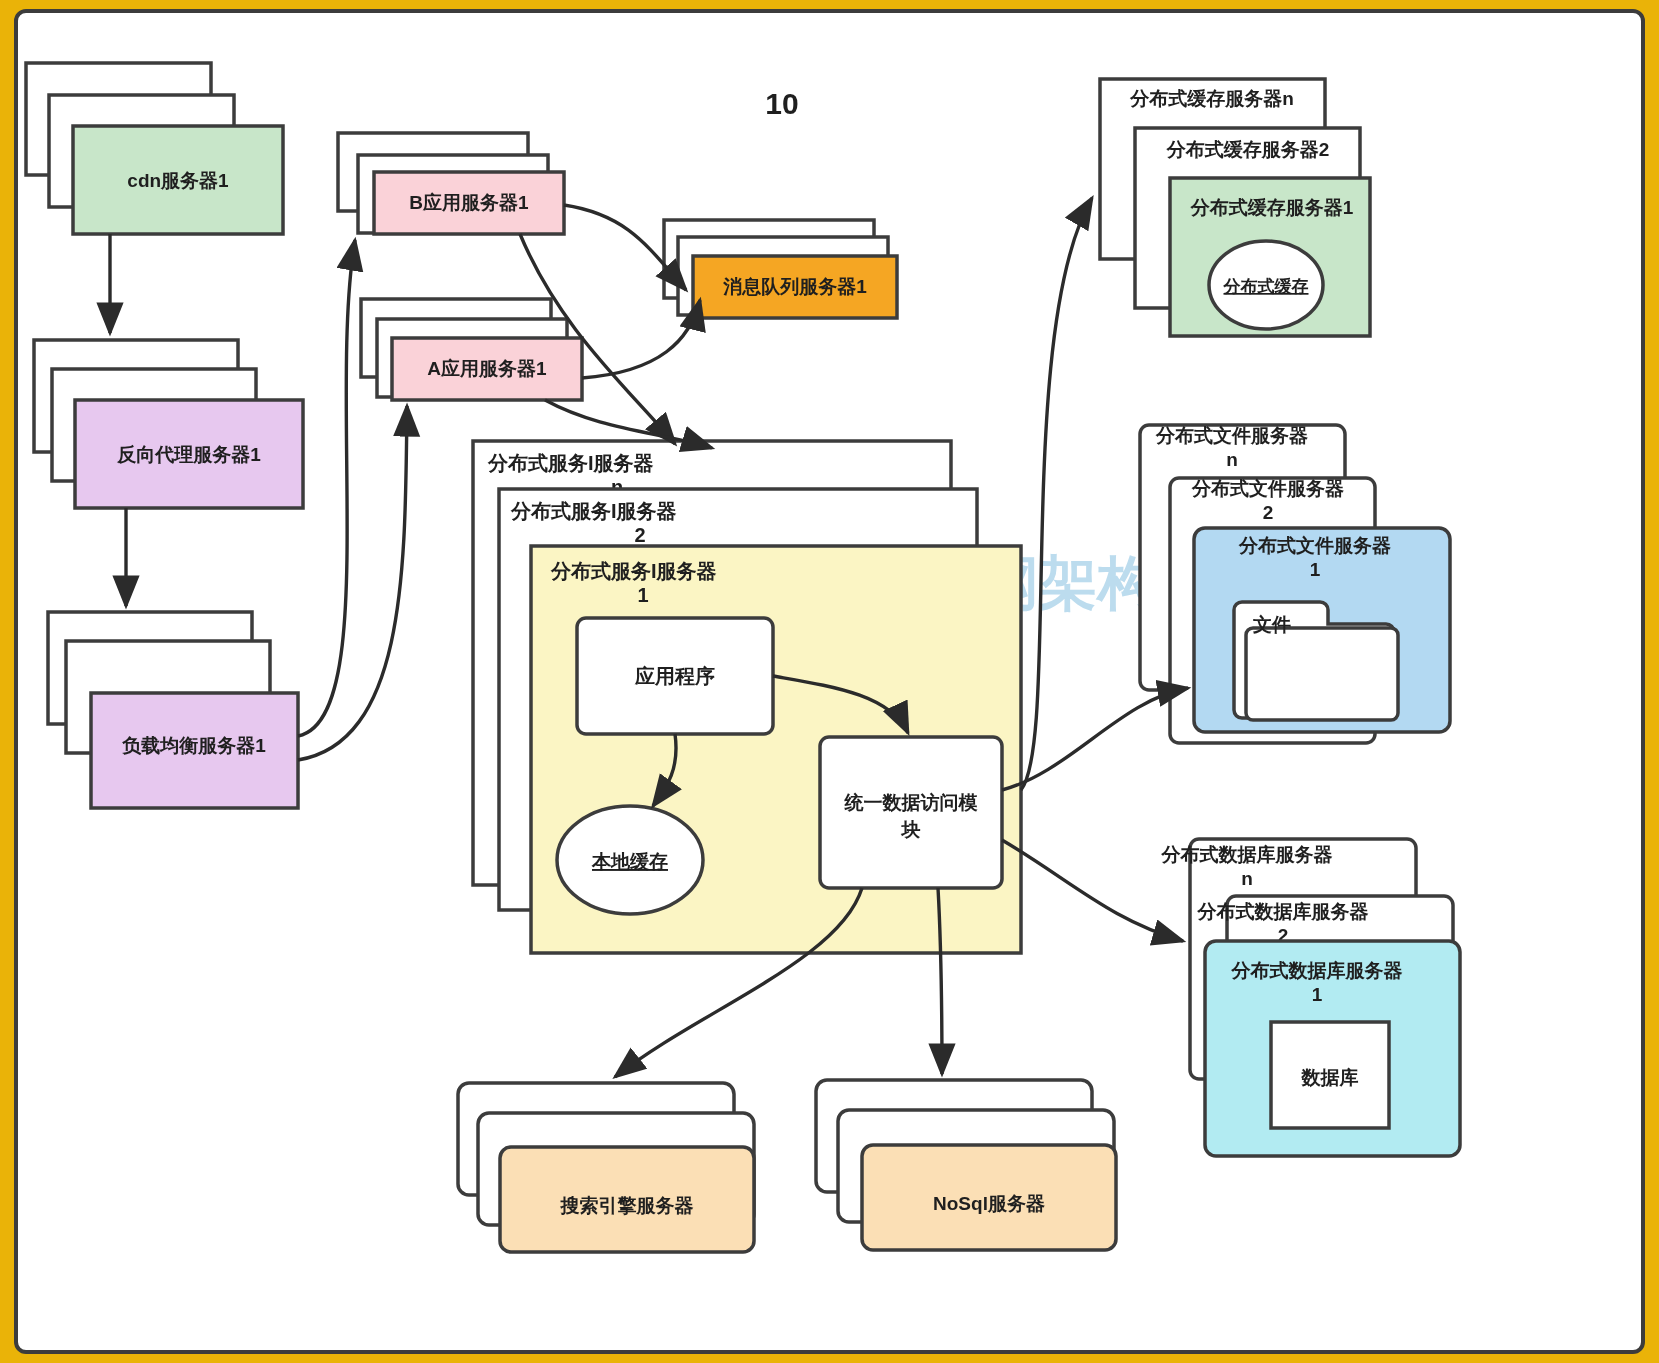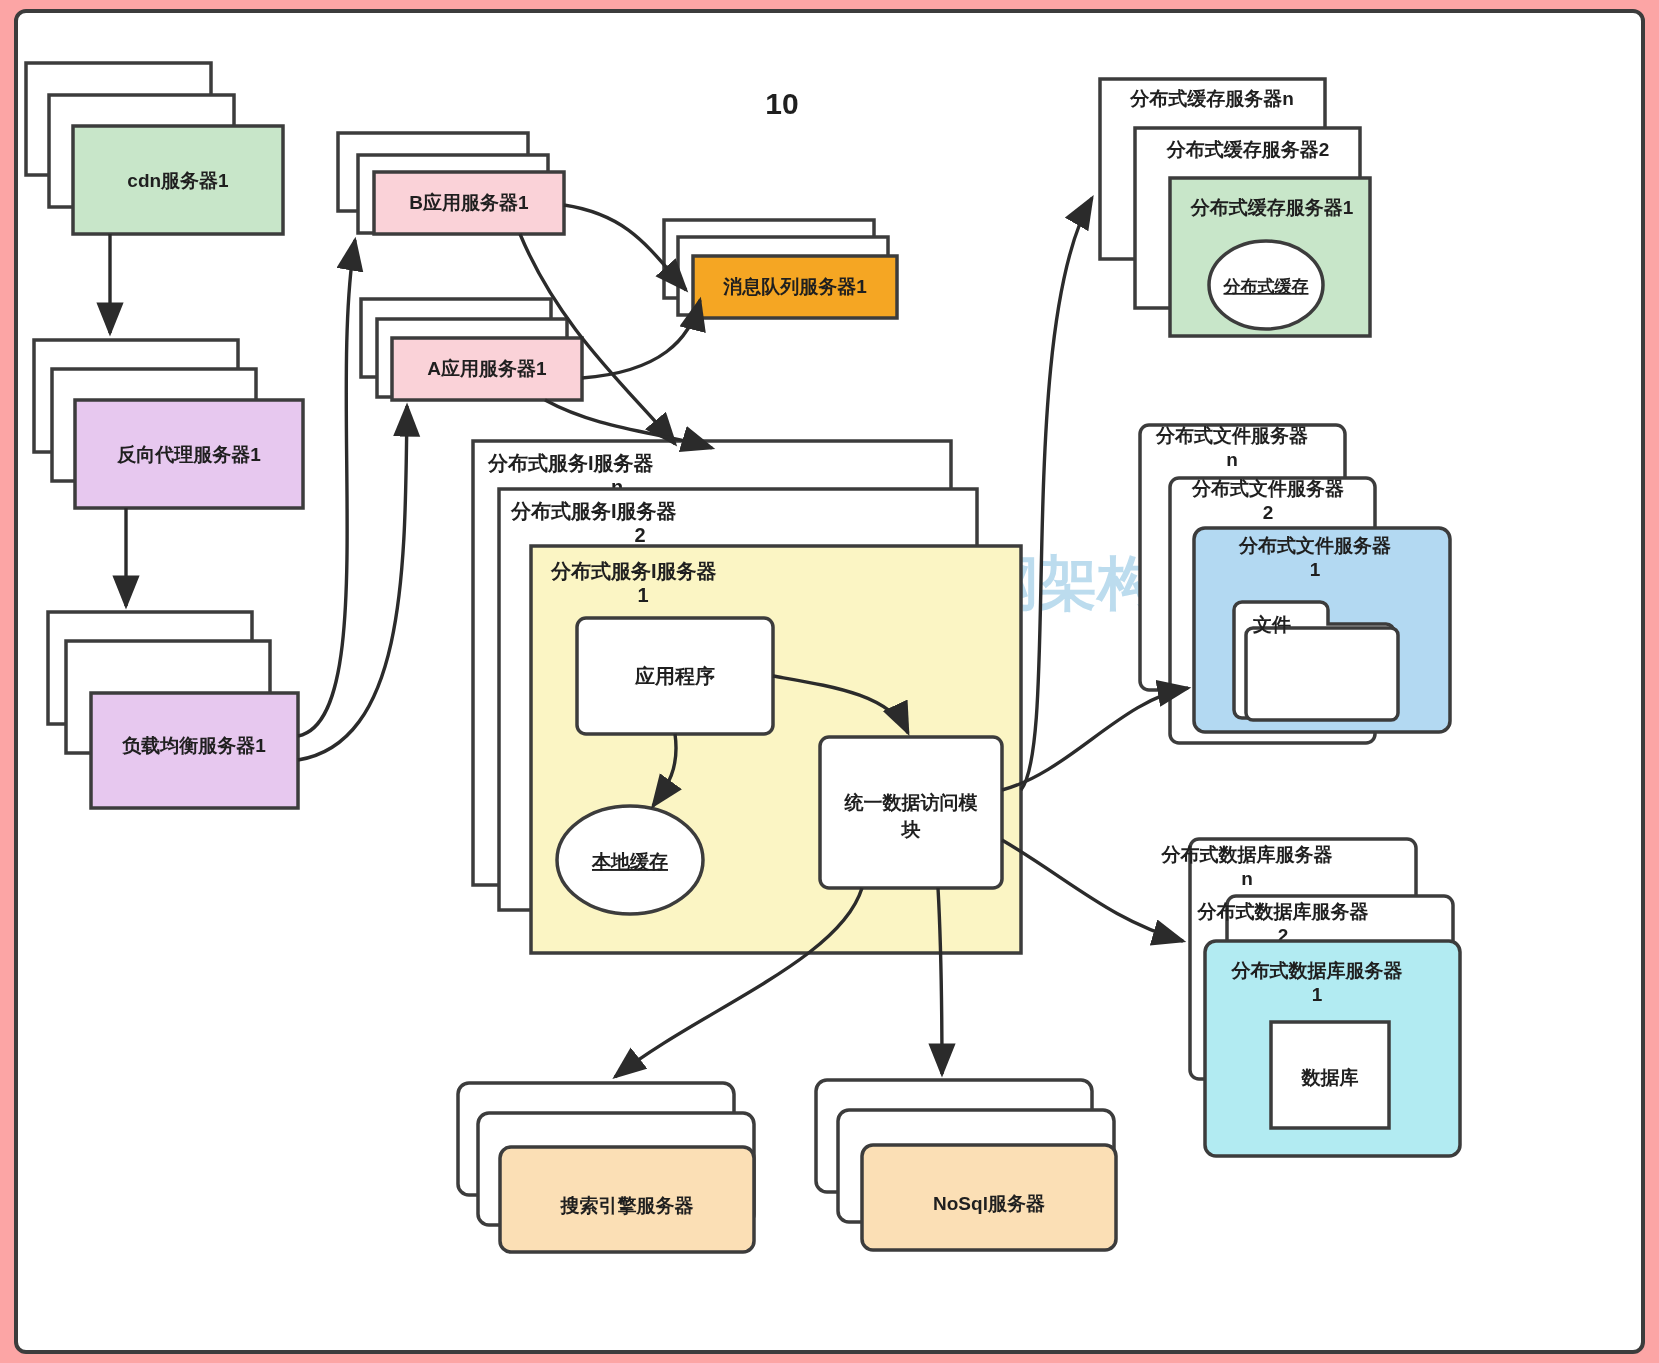--- a/index.html
+++ b/index.html
@@ -1,17 +1,17 @@
 <!DOCTYPE html>
 <html><head>
 <meta charset="utf-8">
 <style>
   html,body{margin:0;padding:0;background:#ffffff;}
   body{font-family:"Liberation Sans","DejaVu Sans",sans-serif;}
-  #stage{position:relative;width:1659px;height:1363px;background:#fca5a5;overflow:hidden;}
+  #stage{position:relative;width:1659px;height:1363px;background:#eab308;overflow:hidden;}
   svg{display:block;}
   .nd{font-family:"Liberation Sans","DejaVu Sans",sans-serif;font-weight:bold;fill:#1f1f1f;}
 </style>
 </head>
 <body>
 
 <div id="stage">
 <svg width="1659" height="1363" viewBox="0 0 1659 1363" xmlns="http://www.w3.org/2000/svg">
   <defs>
     <marker id="ar" markerWidth="12" markerHeight="12" refX="9" refY="4" orient="auto" markerUnits="strokeWidth">

